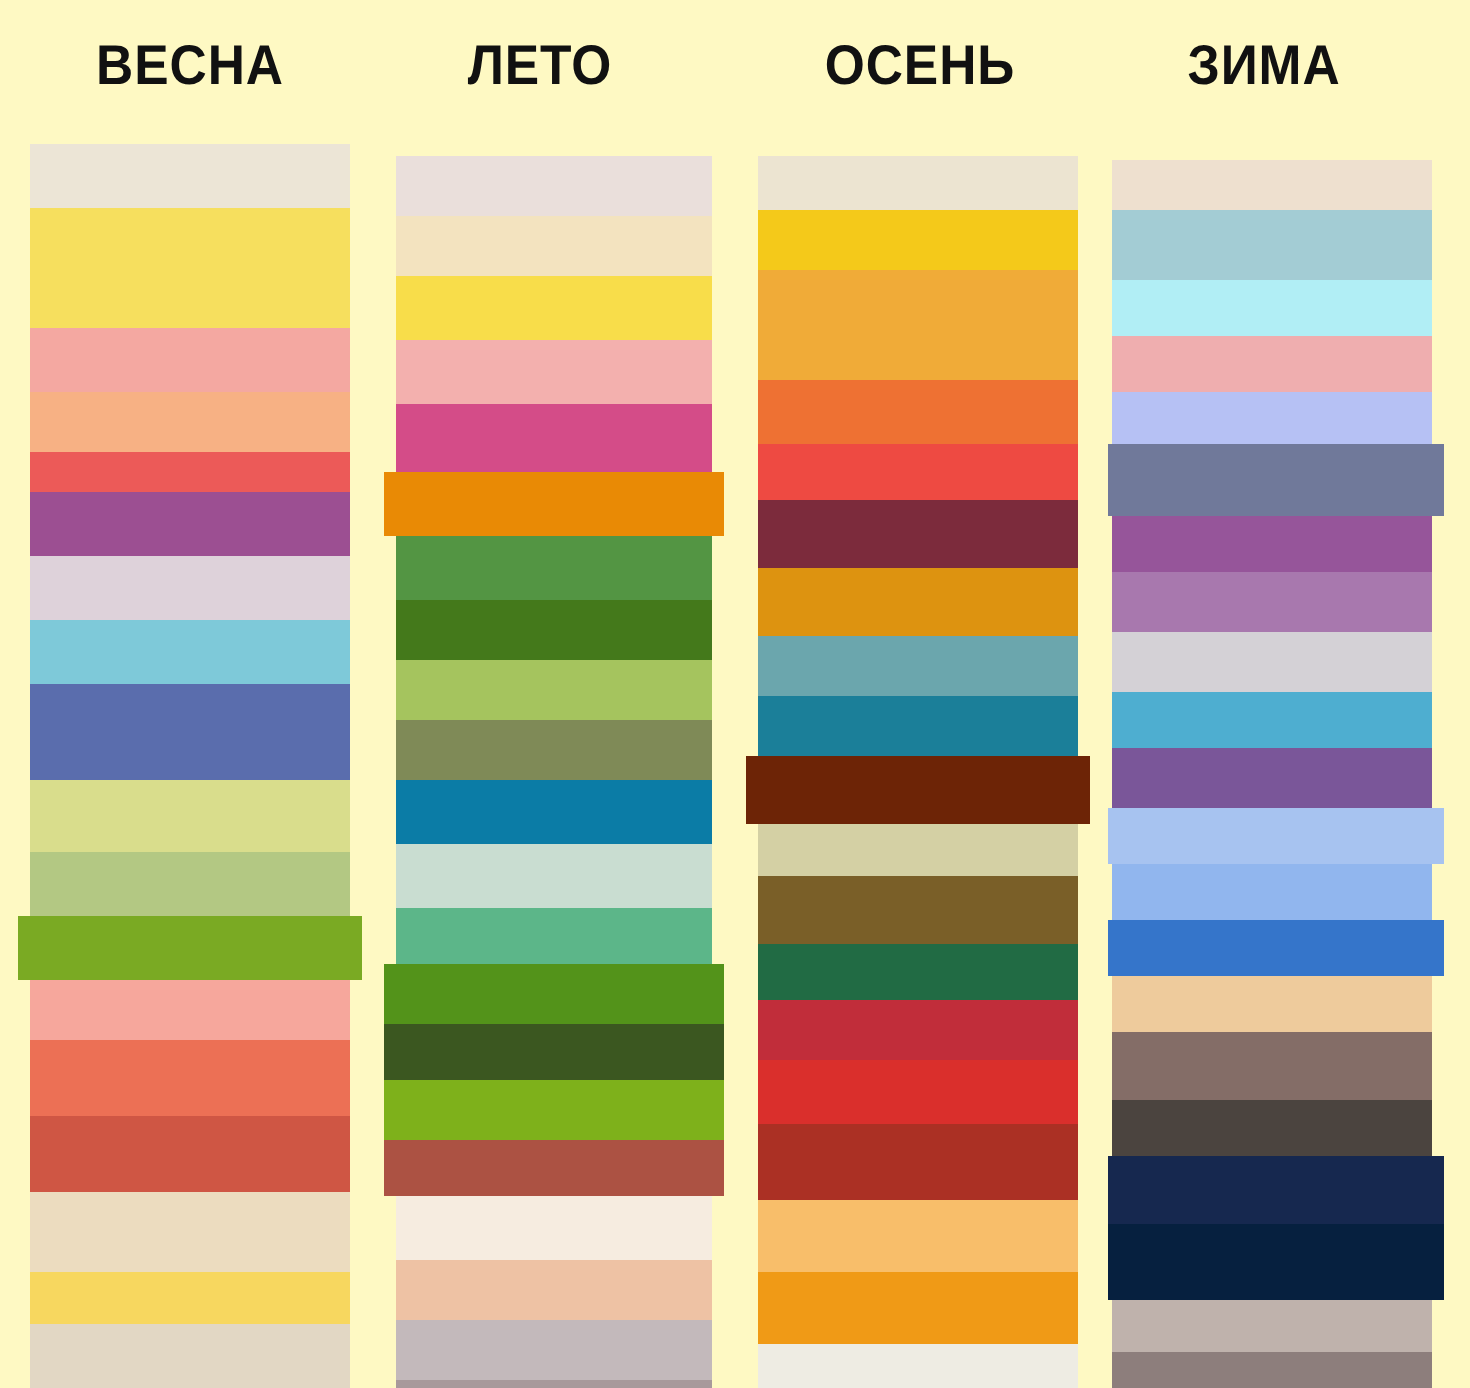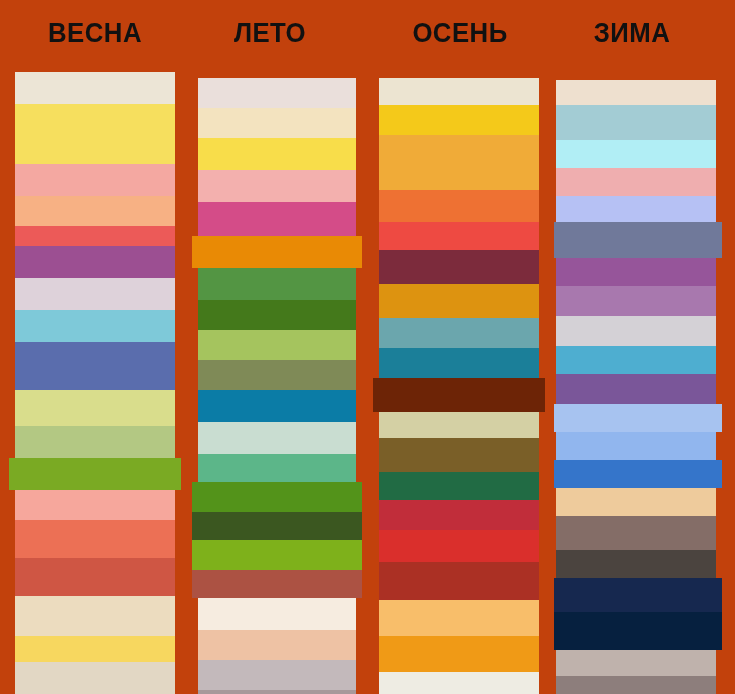--- a/index.html
+++ b/index.html
@@ -51,21 +51,21 @@
   }
 
   .swatch.wide-r {
     left: -2px;
     width: calc(100% + 8px);
   }
 </style>
 </head>
 <body>
 
-<div id="board" style="background: #c2410c;">
+<div id="board" style="background: #fef9c3;">
     <div class="season-title" style="left: -5px; width: 200px;">ВЕСНА</div>
     <div class="palette-column" style="left: 15px; top: 72px; width: 160px; height: 622px;">
       <div class="swatch" style="background: rgb(236, 229, 214); top: 0px; height: 32px;"></div>
       <div class="swatch" style="background: rgb(246, 223, 94); top: 32px; height: 60px;"></div>
       <div class="swatch" style="background: rgb(244, 168, 161); top: 92px; height: 32px;"></div>
       <div class="swatch" style="background: rgb(247, 177, 132); top: 124px; height: 30px;"></div>
       <div class="swatch" style="background: rgb(236, 90, 88); top: 154px; height: 20px;"></div>
       <div class="swatch" style="background: rgb(156, 79, 146); top: 174px; height: 32px;"></div>
       <div class="swatch" style="background: rgb(222, 210, 218); top: 206px; height: 32px;"></div>
       <div class="swatch" style="background: rgb(126, 201, 217); top: 238px; height: 32px;"></div>

